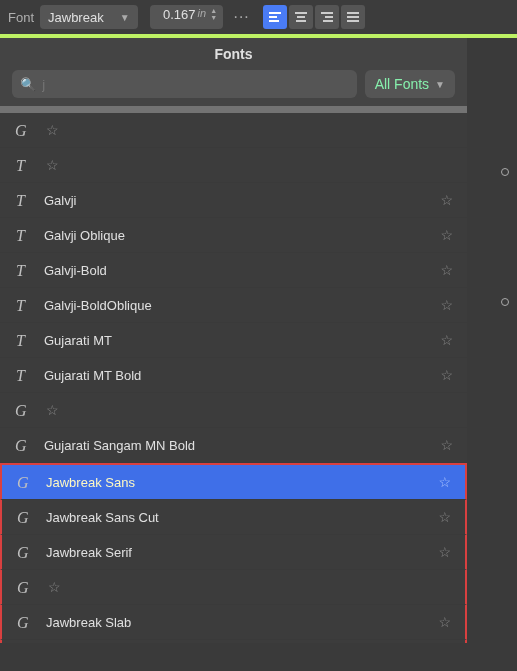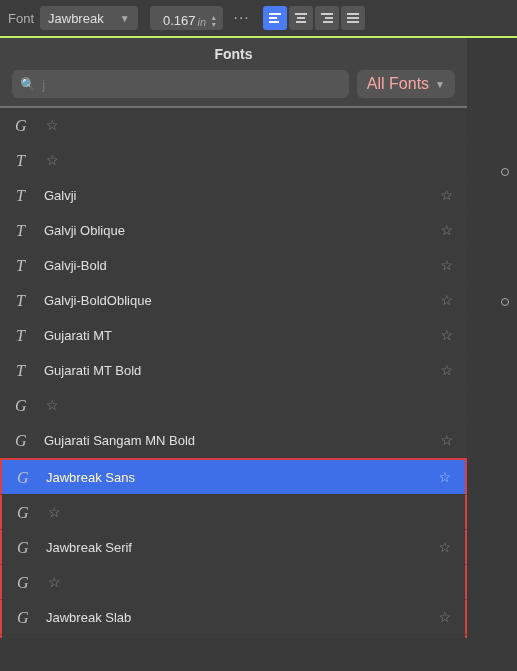--- a/index.html
+++ b/index.html
@@ -13,21 +13,21 @@
       position: relative;
     }
 
     
     .toolbar {
       display: flex;
       align-items: center;
       background: #3c3c3c;
       height: 38px;
       padding: 0 8px;
-      border-bottom: 2px solid #bef264;
+      border-bottom: 4px solid #bef264;
       gap: 6px;
     }
 
     .toolbar-label {
       color: #b0b0b0;
       font-size: 13px;
       flex-shrink: 0;
     }
 
     .font-selector {
@@ -46,21 +46,21 @@
       font-size: 13px;
     }
 
     .font-selector .chevron {
       color: #aaa;
       font-size: 10px;
     }
 
     .size-input-group {
       display: flex;
-      align-items: flex-end;
+      align-items: flex-start;
       background: #555;
       border-radius: 4px;
       padding: 2px 6px;
       height: 24px;
       gap: 2px;
       margin-left: 6px;
     }
 
     .size-input-group input {
       background: transparent;
@@ -121,21 +121,21 @@
     }
 
     .align-btn.active {
       background: #4a7cf5;
     }
 
     
     .fonts-header {
       background: #444;
       padding: 8px 12px;
-      border-bottom: 2px solid #737373;
+      border-bottom: 7px solid #737373;
     }
 
     .fonts-title {
       color: #e0e0e0;
       font-size: 14px;
       font-weight: 600;
       text-align: center;
       margin-bottom: 8px;
     }
 
@@ -175,22 +175,22 @@
       align-items: center;
       background: #555;
       border-radius: 6px;
       padding: 4px 10px;
       height: 28px;
       gap: 6px;
       cursor: pointer;
     }
 
     .filter-dropdown span {
-      color: #fca5a5;
-      font-size: 16px;
+      color: #86efac;
+      font-size: 14px;
     }
 
     .filter-dropdown .chevron {
       color: #aaa;
       font-size: 10px;
     }
 
     
     .font-list {
       overflow-y: auto;
@@ -459,20 +459,21 @@
           </div>
           <span class="font-name">Jawbreak Sans</span>
           <button class="star-btn">☆</button>
         </div>
         <div class="font-item" style="border-left: 2px solid rgb(217, 64, 64); border-right: 2px solid rgb(217, 64, 64);">
           <div class="font-icon">
             <svg width="18" height="20" viewBox="0 0 18 20">
               <text x="1" y="16" font-family="Georgia, serif" font-size="16" fill="#c0c0c0" font-style="italic">G</text>
             </svg>
           </div>
+          <span class="font-name">Jawbreak Sans Cut</span>
           <button class="star-btn">☆</button>
         </div>
         <div class="font-item" style="border-left: 2px solid rgb(217, 64, 64); border-right: 2px solid rgb(217, 64, 64);">
           <div class="font-icon">
             <svg width="18" height="20" viewBox="0 0 18 20">
               <text x="1" y="16" font-family="Georgia, serif" font-size="16" fill="#c0c0c0" font-style="italic">G</text>
             </svg>
           </div>
           <span class="font-name">Jawbreak Serif</span>
           <button class="star-btn">☆</button>

